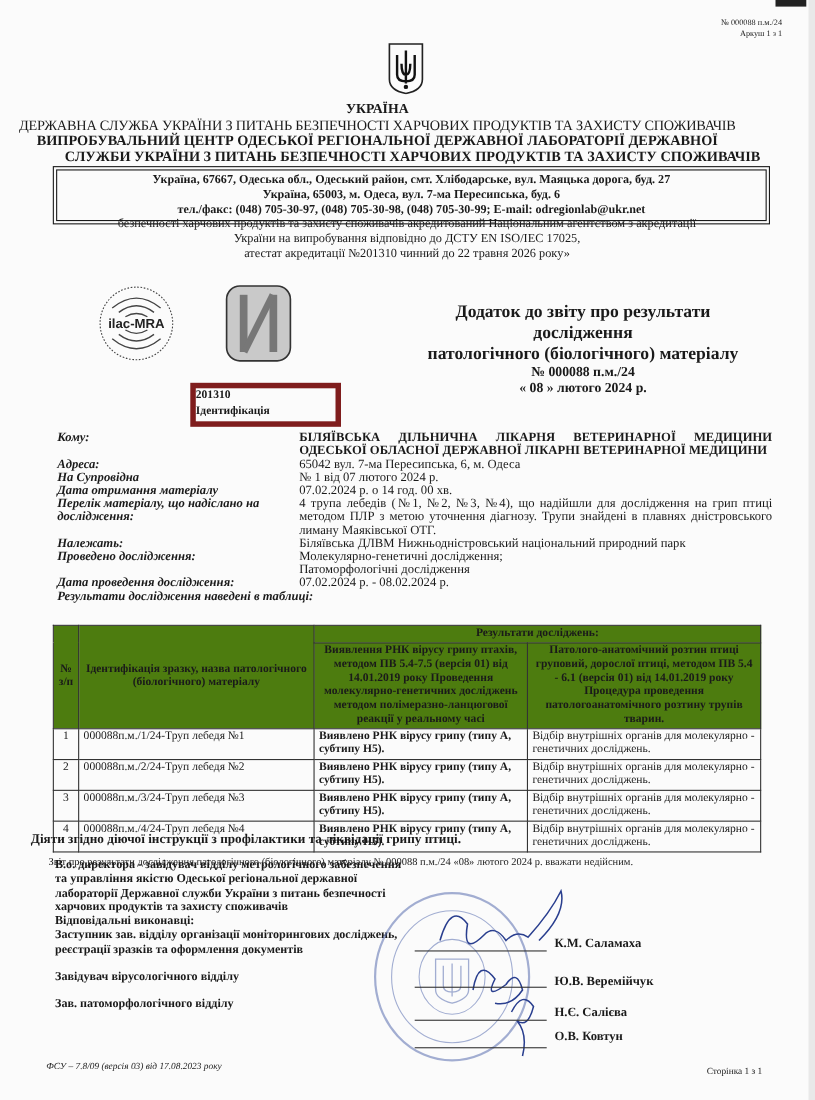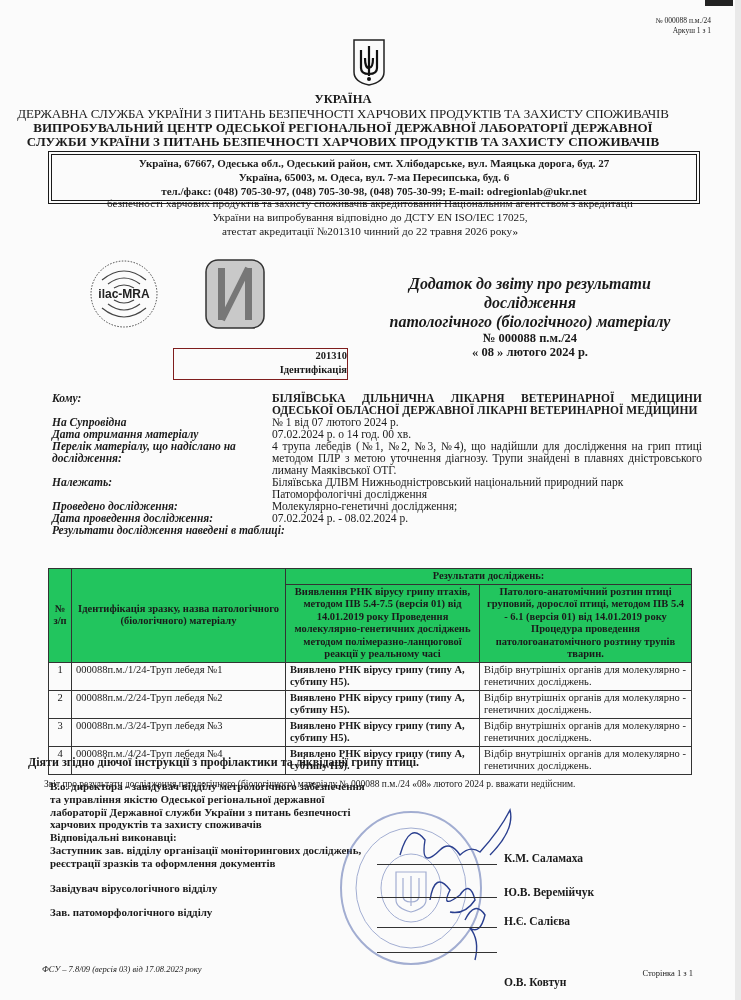--- a/index.html
+++ b/index.html
@@ -9,47 +9,47 @@
     font-family:"Liberation Serif", serif;
   }
   .page-edge { position:absolute; right:0; top:0; width:6px; height:1000px; background:#e9e9e9; }
   .corner-mark { position:absolute; right:8px; top:0; width:28px; height:6px; background:#222; }
   .top-right { position:absolute; right:30px; top:16px; text-align:right; font-size:7.5px; line-height:10px; }
   .emblem { position:absolute; left:352px; top:38px; width:34px; height:48px; }
   .hdr { position:absolute; left:0; width:686px; text-align:center; }
   .h-ukraine { top:92px; font-size:12.5px; font-weight:bold; }
   .h-service { top:106px; font-size:13px; letter-spacing:-0.2px; }
   .h-center1 { top:120px; font-size:13px; font-weight:bold; }
-  .h-center2 { top:134px; font-size:13px; font-weight:bold; }
+  .h-center2 { top:134px; font-size:13px; font-weight:bold;padding-left:32px; }
   .addr-box {
     position:absolute; left:48px; top:151px; width:644px; height:44px;
     border:3px double #1a1a1a; border-width:4px; border-style:double;
     text-align:center; font-weight:bold; font-size:11px; line-height:14px; padding-top:1px;
   }
   .accr { position:absolute; left:60px; top:196px; width:620px; text-align:center; font-size:11.2px; line-height:14px; }
   .ilac { position:absolute; left:88px; top:258px; width:72px; height:72px; }
   .ua-logo { position:absolute; left:204px; top:258px; width:62px; height:72px; }
   .accr-box {
     position:absolute; left:173px; top:348px; width:127px; height:30px;
-    border:1px solid #7f1d1d; text-align:right; font-weight:bold; font-size:10.5px; line-height:14px;padding-left:46px;
+    border:5px solid #7f1d1d; text-align:left; font-weight:bold; font-size:10.5px; line-height:14px;
   }
   .title-block { position:absolute; left:360px; top:274px; width:340px; text-align:center; }
-  .title-block .t { font-style:italic; font-weight:bold; font-size:16px; line-height:19px; }
+  .title-block .t { font-weight:bold; font-size:16px; line-height:19px; }
   .title-block .n { font-weight:bold; font-size:12.5px; line-height:14px; }
   .info { position:absolute; left:52px; top:392px; width:650px; font-size:11.5px; line-height:12px; }
   .info .row { display:flex; }
   .info .lbl { width:220px; font-style:italic; font-weight:bold; flex-shrink:0; }
   .info .val { flex:1; text-align:justify; }
   .info .val.upper { font-weight:bold; }
   table.res {
     position:absolute; left:48px; top:568px; width:644px;
     border-collapse:collapse; font-size:10.5px; line-height:12.5px;
   }
   table.res th, table.res td { border:1px solid #333; padding:1px 4px; vertical-align:top; }
-  table.res th { background:#22c55e; font-weight:bold; text-align:center; vertical-align:middle; }
+  table.res th { background:#4d7c0f; font-weight:bold; text-align:center; vertical-align:middle; }
   table.res td.num { text-align:center; width:14px; }
   table.res td.pcr { font-weight:bold;margin-left:37px; }
   .note-bold { position:absolute; left:28px; top:755px; font-weight:bold; font-size:12px; }
   .note-small { position:absolute; left:44px; top:779px; font-size:9.5px; }
   .sig-left { position:absolute; left:50px; top:780px; width:320px; font-weight:bold; font-size:11px; line-height:12.8px; }
   .sig-line { position:absolute; left:377px; width:120px; border-top:1px solid #333; }
   .sig-name { position:absolute; left:504px; font-weight:bold; font-size:11.5px; }
   .stamp { position:absolute; left:336px; top:808px; width:150px; height:160px; opacity:0.55; }
   .scribble { position:absolute; left:380px; top:800px; width:150px; height:165px; }
   .footer-left { position:absolute; left:42px; top:964px; font-style:italic; font-size:8.5px; }
@@ -115,42 +115,46 @@
   <div class="n">№ 000088 п.м./24</div>
   <div class="n">« 08 »  лютого  2024 р.</div>
 </div>
 
 <div class="info">
   <div class="row">
     <div class="lbl">Кому:</div>
     <div class="val upper">БІЛЯЇВСЬКА ДІЛЬНИЧНА ЛІКАРНЯ ВЕТЕРИНАРНОЇ МЕДИЦИНИ ОДЕСЬКОЇ ОБЛАСНОЇ ДЕРЖАВНОЇ ЛІКАРНІ ВЕТЕРИНАРНОЇ МЕДИЦИНИ</div>
   </div>
   <div class="row">
+    <div class="lbl">Адреса:</div>
+    <div class="val">65042  вул. 7-ма Пересипська, 6, м. Одеса</div>
+  </div>
+  <div class="row">
     <div class="lbl">На Супровідна</div>
     <div class="val">№ 1 від 07  лютого  2024 р.</div>
   </div>
   <div class="row">
     <div class="lbl">Дата отримання матеріалу</div>
     <div class="val">07.02.2024 р. о 14 год. 00 хв.</div>
   </div>
   <div class="row">
     <div class="lbl">Перелік матеріалу, що надіслано на дослідження:</div>
     <div class="val">4 трупа лебедів (№1, №2, №3, №4), що надійшли для дослідження на грип птиці методом ПЛР з метою уточнення діагнозу. Трупи знайдені в плавнях дністровського лиману Маяківської ОТГ.</div>
   </div>
   <div class="row">
     <div class="lbl">Належать:</div>
     <div class="val">Біляївська ДЛВМ Нижньодністровський національний природний парк</div>
   </div>
   <div class="row">
+    <div class="lbl">Проведено дослідження:</div>
+    <div class="val">Молекулярно-генетичні дослідження;</div>
+  </div>
+  <div class="row">
     <div class="lbl"></div>
     <div class="val">Патоморфологічні дослідження</div>
-  </div>
-  <div class="row">
-    <div class="lbl">Проведено дослідження:</div>
-    <div class="val">Молекулярно-генетичні дослідження;</div>
   </div>
   <div class="row">
     <div class="lbl">Дата проведення дослідження:</div>
     <div class="val">07.02.2024 р. - 08.02.2024 р.</div>
   </div>
   <div class="row">
     <div class="lbl" style="width:auto">Результати дослідження наведені в таблиці:</div>
   </div>
 </div>
 
@@ -224,16 +228,16 @@
 <div class="sig-line" style="top:864px"></div>
 <div class="sig-name" style="top:852px">К.М. Саламаха</div>
 
 <div class="sig-line" style="top:897px"></div>
 <div class="sig-name" style="top:886px">Ю.В. Веремійчук</div>
 
 <div class="sig-line" style="top:927px"></div>
 <div class="sig-name" style="top:915px">Н.Є. Салієва</div>
 
 <div class="sig-line" style="top:952px"></div>
-<div class="sig-name" style="top:976px">О.В. Ковтун</div>
+<div class="sig-name" style="top:936px">О.В. Ковтун</div>
 
 <div class="footer-left">ФСУ – 7.8/09 (версія 03) від 17.08.2023 року</div>
 <div class="footer-right">Сторінка 1 з 1</div>
 
 </body></html>

